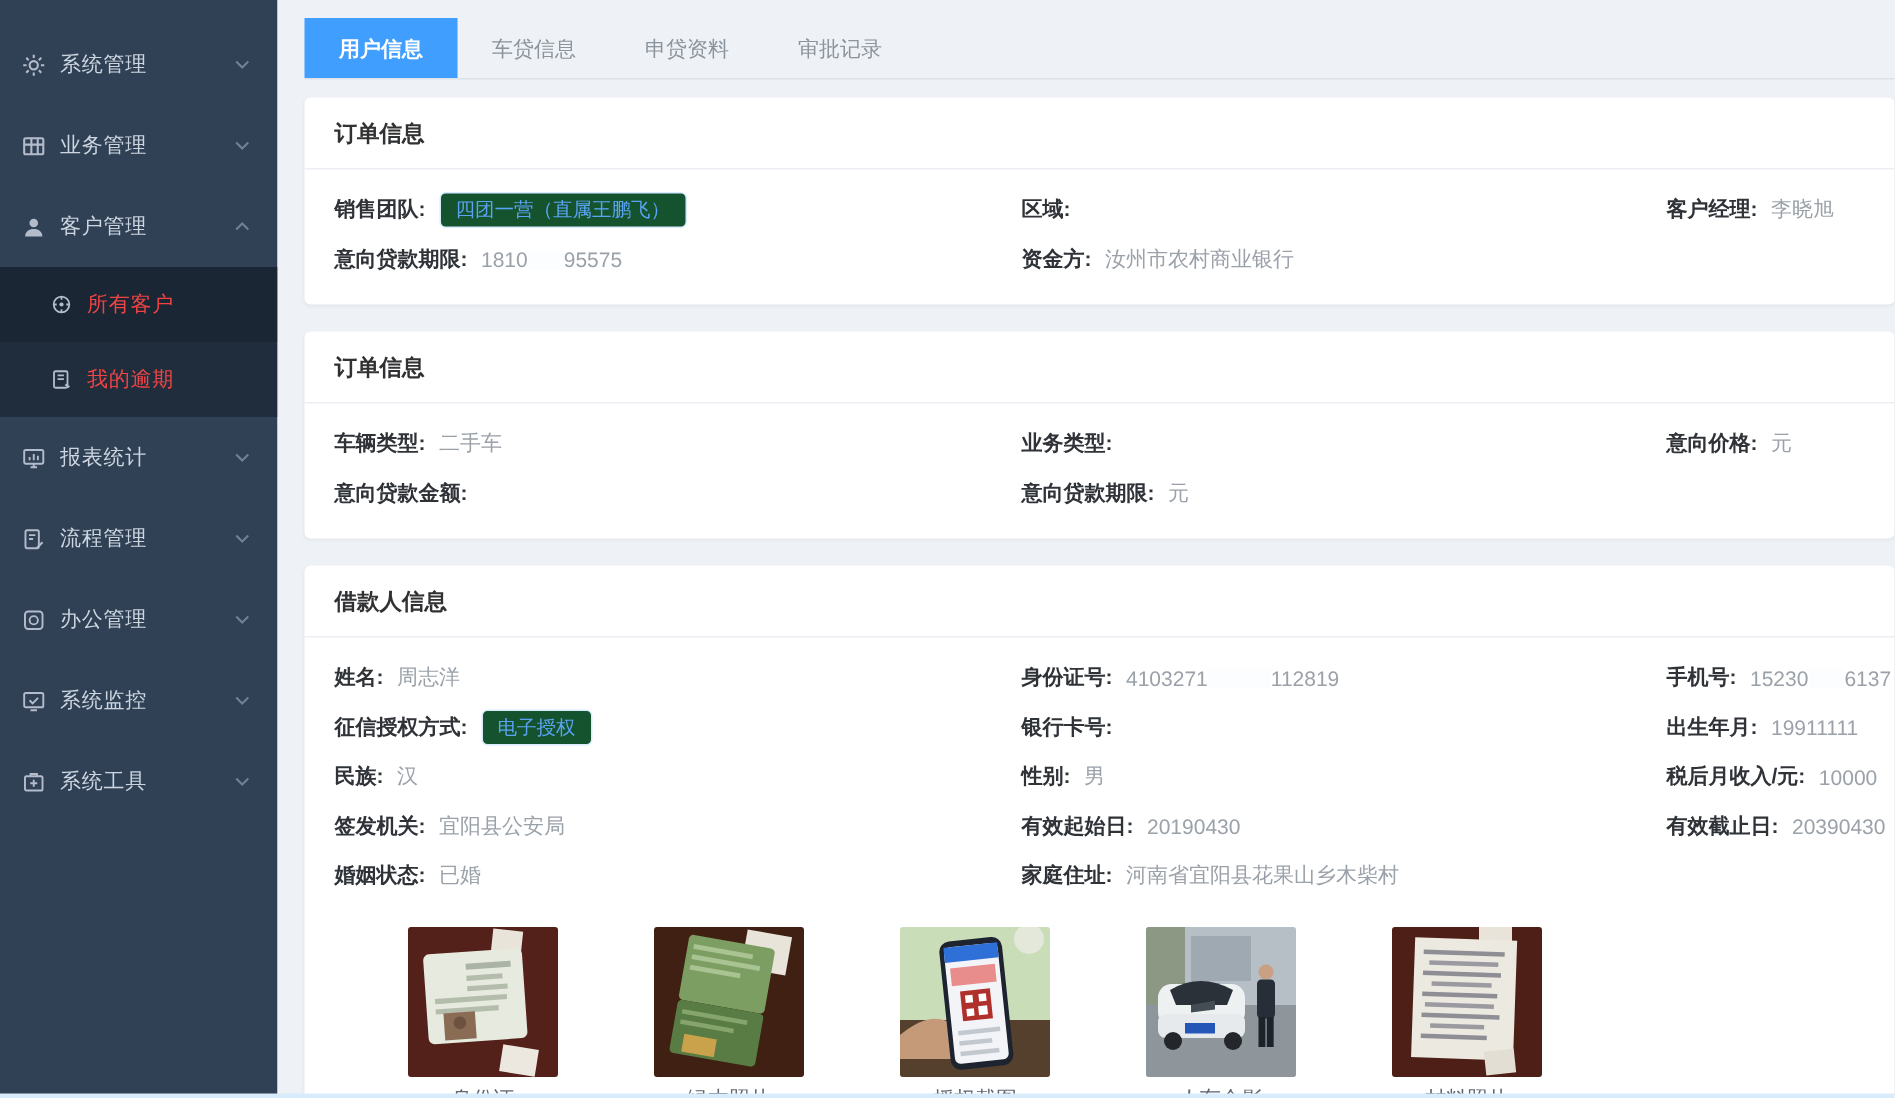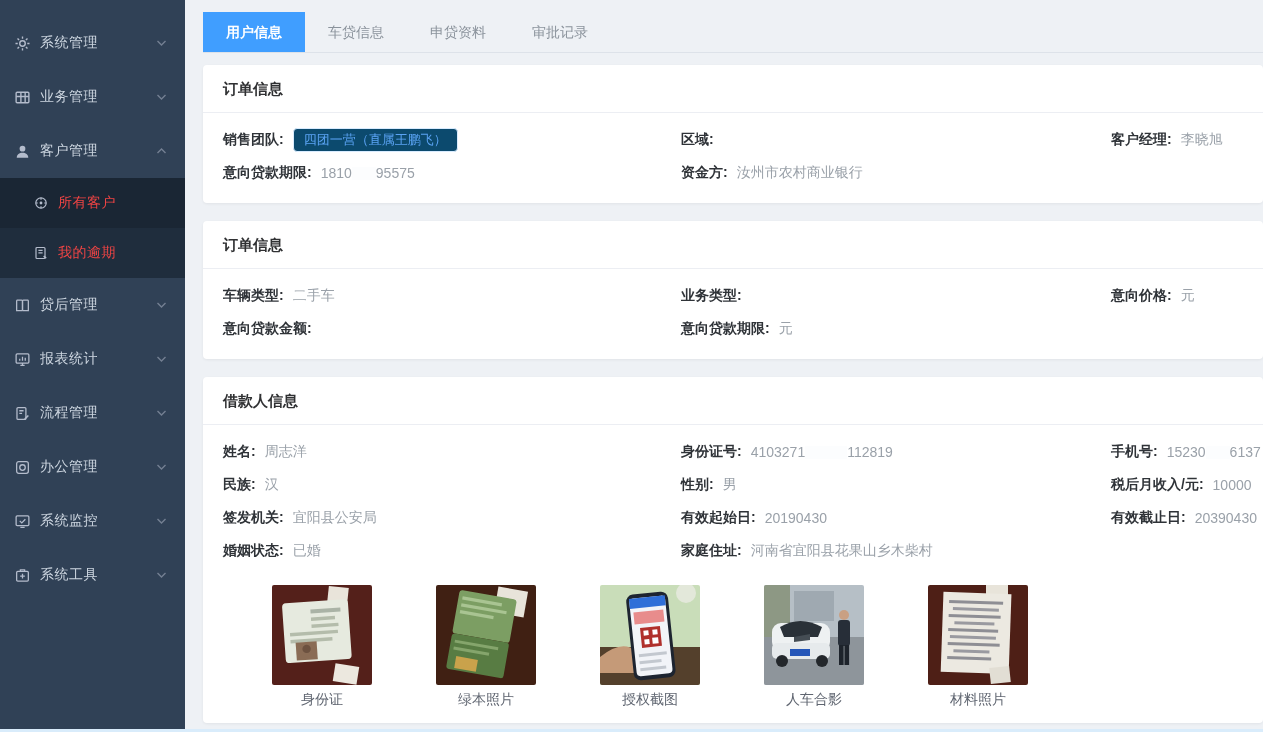--- a/index.html
+++ b/index.html
@@ -52,21 +52,21 @@
   }
   .card-body{padding:10px 0 14px;}
   .frow{
     display:grid;grid-template-columns:458px 430px 1fr;
     padding:0 20px;height:33px;align-items:center;
   }
   .fcell{display:flex;align-items:center;font-size:14px;white-space:nowrap;}
   .flabel{font-weight:700;color:#2f3338;margin-right:9px;}
   .fvalue{color:#9aa1a9;}
   .tag{
-    background:#0c4a6e;border:1px solid #d9ecff;color:#5ba4f5;
+    background:#14532d;border:1px solid #d9ecff;color:#5ba4f5;
     font-size:13px;padding:2px 10px;border-radius:4px;line-height:18px;display:inline-block;
   }
   .redact{display:inline-block;height:13px;background:#fcfdfe;vertical-align:middle;}
   .r2{width:24px;}.r5{width:42px;}
 
   
   .photos{display:flex;gap:64px;padding:18px 0 0 69px;}
   .photo-item{width:100px;text-align:center;}
   .photo{width:100px;height:100px;display:block;border-radius:2px;cursor:pointer;}
   .photo svg{display:block;width:100px;height:100px;border-radius:2px;}
@@ -142,33 +142,20 @@
           <svg viewBox="0 0 16 16" fill="none" stroke="#b4bccc" stroke-width="1.2">
               <rect x="3" y="2.5" width="9" height="11" rx="1"></rect>
               <path d="M5.4 5.3h4.2M5.4 7.8h4.2"></path>
               <path d="M10.6 11.2l2.6 1.9" stroke-width="1.5"></path>
             </svg>
         </span>
         <span class="mi-label">我的逾期</span>
       </div>
     </div>
 
-    <div class="menu-item">
-      <span class="mi-icon">
-        <svg viewBox="0 0 16 16" fill="none" stroke="#b4bccc" stroke-width="1.2">
-            <path d="M2.5 3h4.6a1 1 0 0 1 1 1v9M13.5 3H8.9a1 1 0 0 0-1 1v9M2.5 3v9.8h5.4M13.5 3v9.8H8.1"></path>
-          </svg>
-      </span>
-      <span class="mi-label">贷后管理</span>
-      <span class="chev">
-          <svg viewBox="0 0 11 10" fill="none" stroke="#8a94a6" stroke-width="1.4">
-            <polyline points="1.5,3 5.5,7 9.5,3"></polyline>
-          </svg>
-        </span>
-    </div>
 
     <div class="menu-item">
       <span class="mi-icon">
         <svg viewBox="0 0 16 16" fill="none" stroke="#b4bccc" stroke-width="1.2">
             <rect x="2" y="2.8" width="12" height="8.6" rx="1"></rect>
             <path d="M5.4 9.2V7.2M8 9.2V5.4M10.6 9.2V6.4M6 13.6h4M8 11.4v2.2"></path>
           </svg>
       </span>
       <span class="mi-label">报表统计</span>
       <span class="chev">
@@ -320,20 +307,34 @@
             <span class="flabel">姓名:</span>
             <span class="fvalue">周志洋</span>
           </div>
           <div class="fcell">
             <span class="flabel">身份证号:</span>
             <span class="fvalue"><span>4103271</span><span class="redact r5"></span><span>112819</span></span>
           </div>
           <div class="fcell">
             <span class="flabel">手机号:</span>
             <span class="fvalue"><span>15230</span><span class="redact r2"></span><span>6137</span></span>
+          </div>
+        </div>
+        <div class="frow">
+          <div class="fcell">
+            <span class="flabel">征信授权方式:</span>
+            <span class="tag">电子授权</span>
+          </div>
+          <div class="fcell">
+            <span class="flabel">银行卡号:</span>
+            <span class="fvalue"></span>
+          </div>
+          <div class="fcell">
+            <span class="flabel">出生年月:</span>
+            <span class="fvalue">19911111</span>
           </div>
         </div>
         <div class="frow">
           <div class="fcell">
             <span class="flabel">民族:</span>
             <span class="fvalue">汉</span>
           </div>
           <div class="fcell">
             <span class="flabel">性别:</span>
             <span class="fvalue">男</span>

